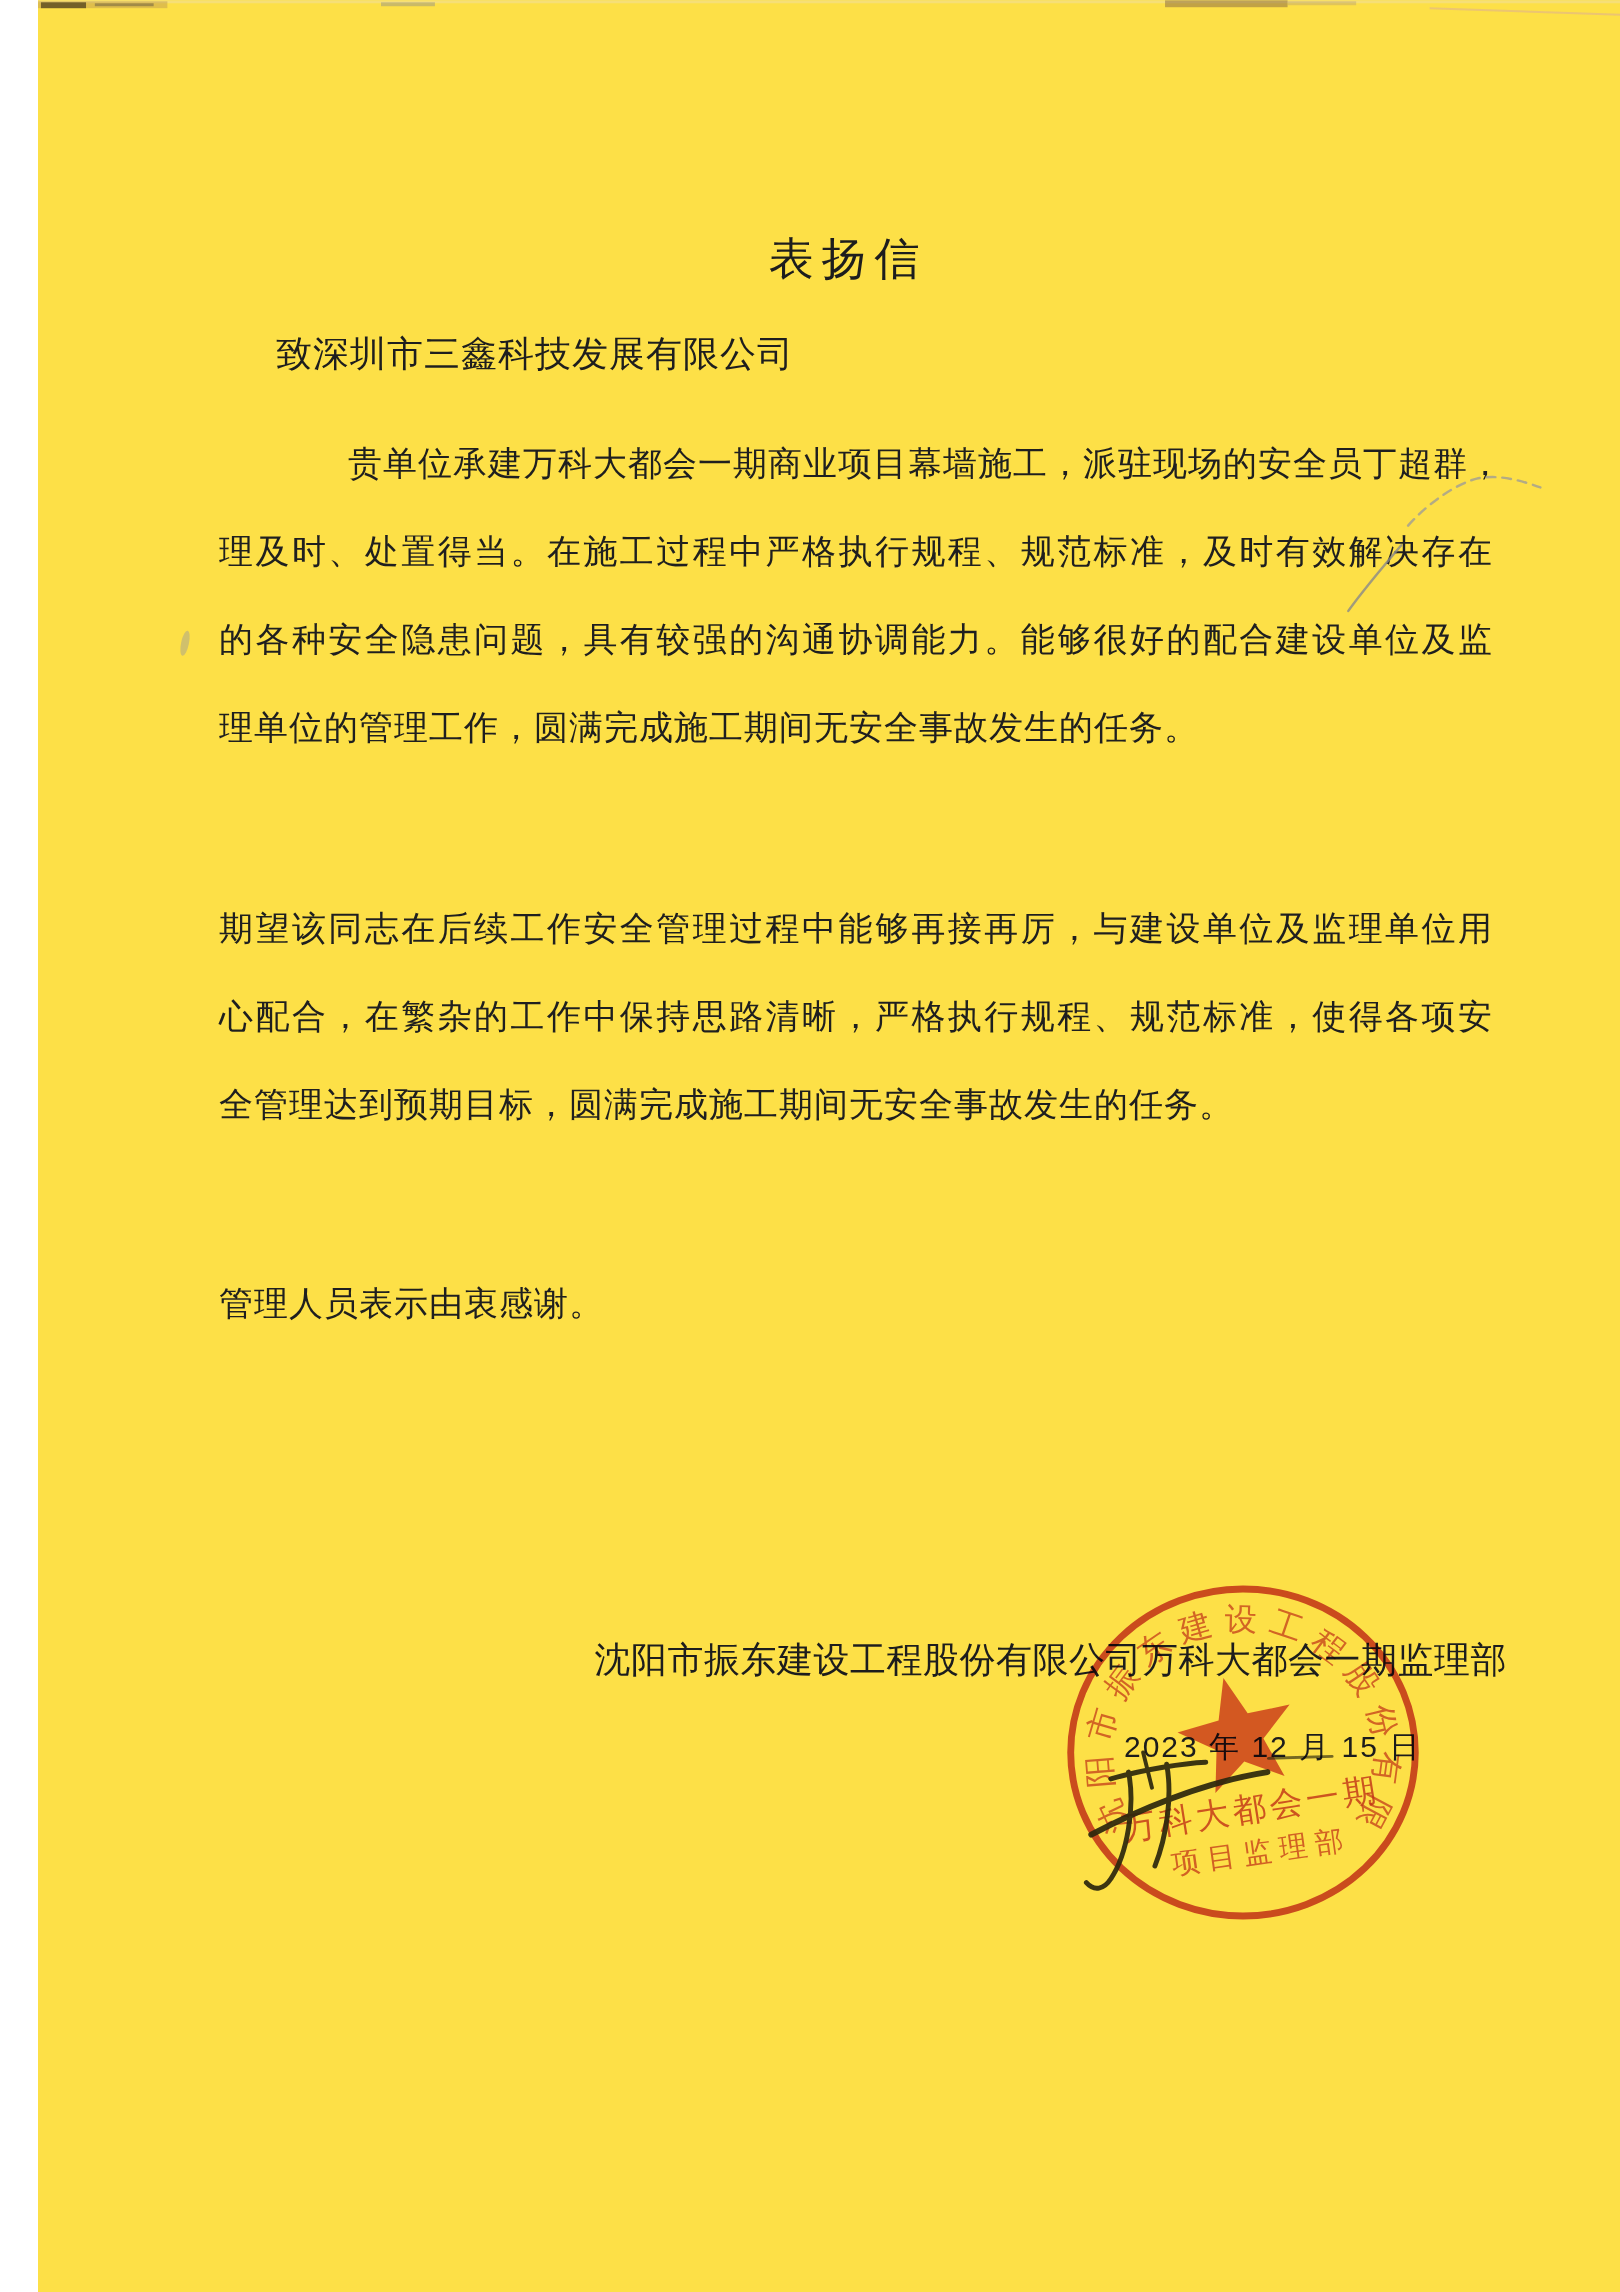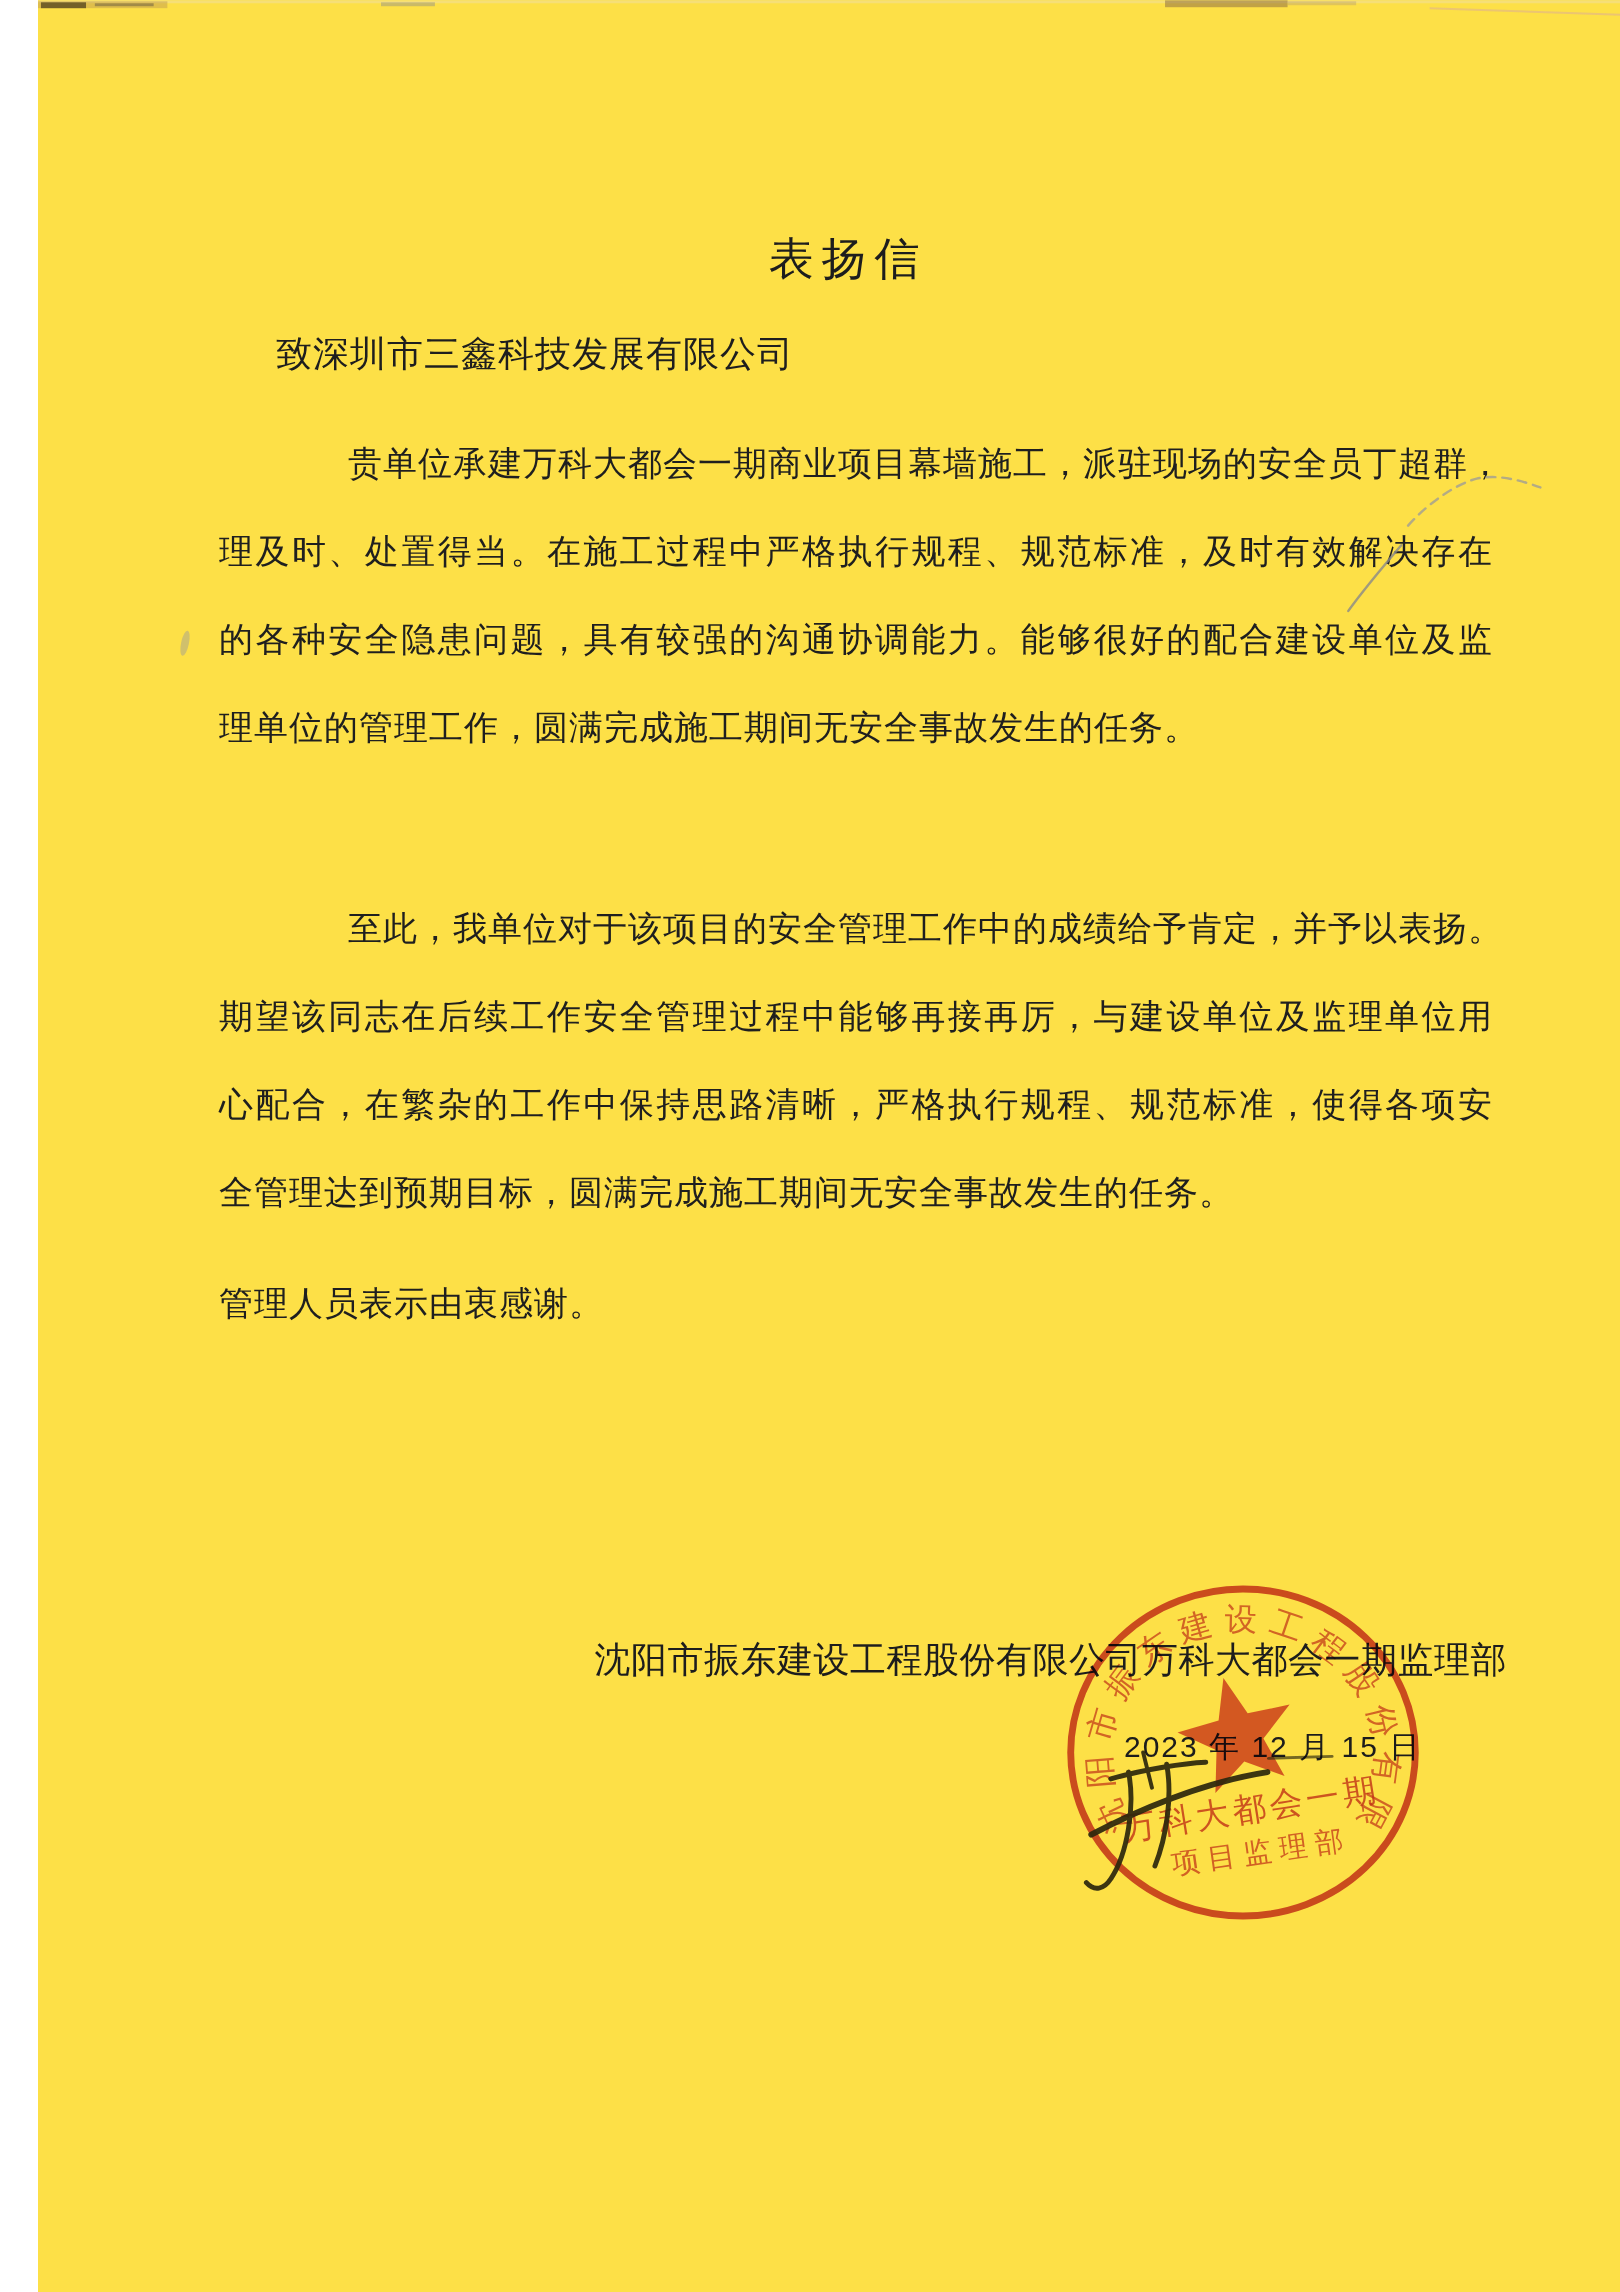--- a/index.html
+++ b/index.html
@@ -82,21 +82,20 @@
   <div class="salutation">致深圳市三鑫科技发展有限公司</div>
 
   <div class="para p1">
     <div class="line indent">贵单位承建万科大都会一期商业项目幕墙施工，派驻现场的安全员丁超群，</div>
     <div class="line">理及时、处置得当。在施工过程中严格执行规程、规范标准，及时有效解决存在</div>
     <div class="line">的各种安全隐患问题，具有较强的沟通协调能力。能够很好的配合建设单位及监</div>
     <div class="line last">理单位的管理工作，圆满完成施工期间无安全事故发生的任务。</div>
   </div>
 
   <div class="para p2">
-    <div class="line indent last">至此，我单位对于该项目的安全管理工作中的成绩给予肯定，并予以表扬。</div>
     <div class="line">期望该同志在后续工作安全管理过程中能够再接再厉，与建设单位及监理单位用</div>
     <div class="line">心配合，在繁杂的工作中保持思路清晰，严格执行规程、规范标准，使得各项安</div>
     <div class="line last">全管理达到预期目标，圆满完成施工期间无安全事故发生的任务。</div>
   </div>
 
   <div class="para p3">
     <div class="line last">管理人员表示由衷感谢。</div>
   </div>
 
   <div class="signature">沈阳市振东建设工程股份有限公司万科大都会一期监理部</div>

